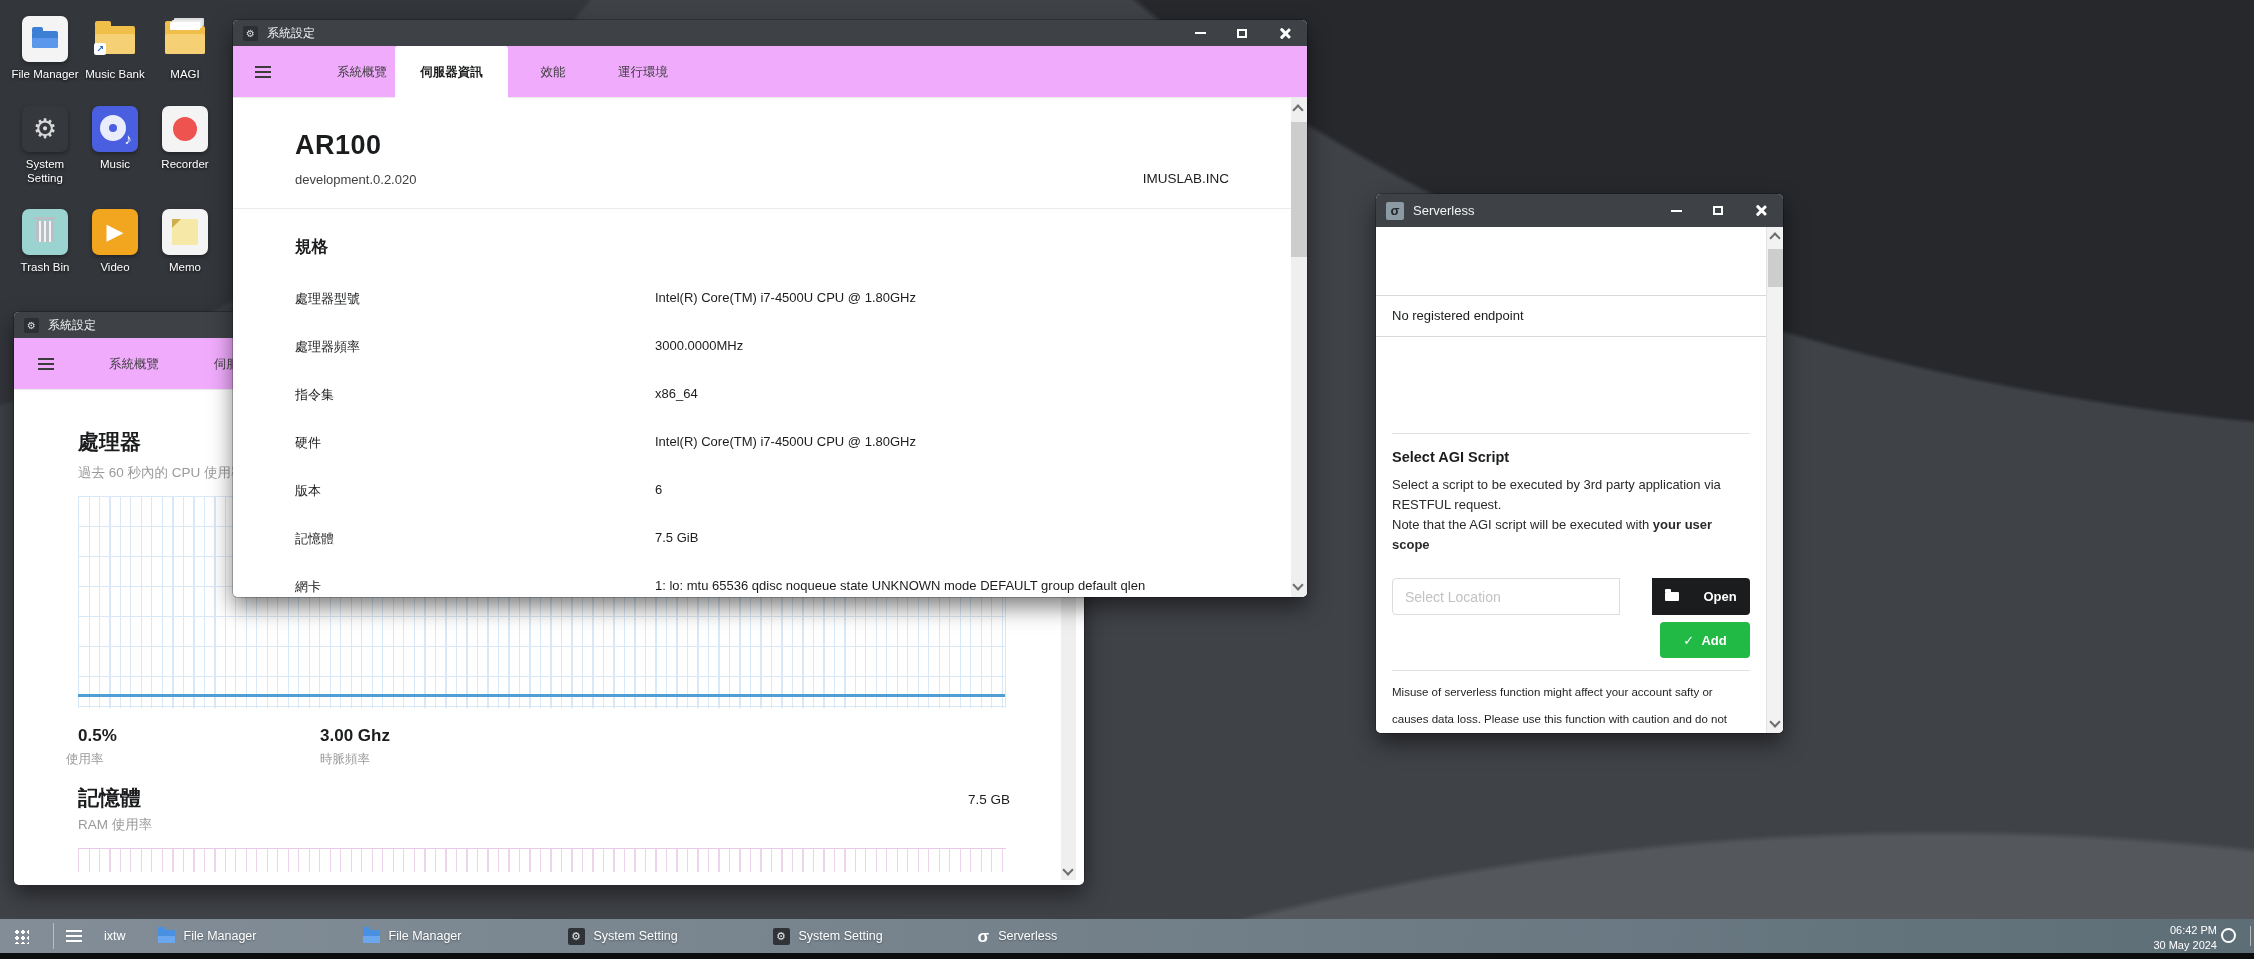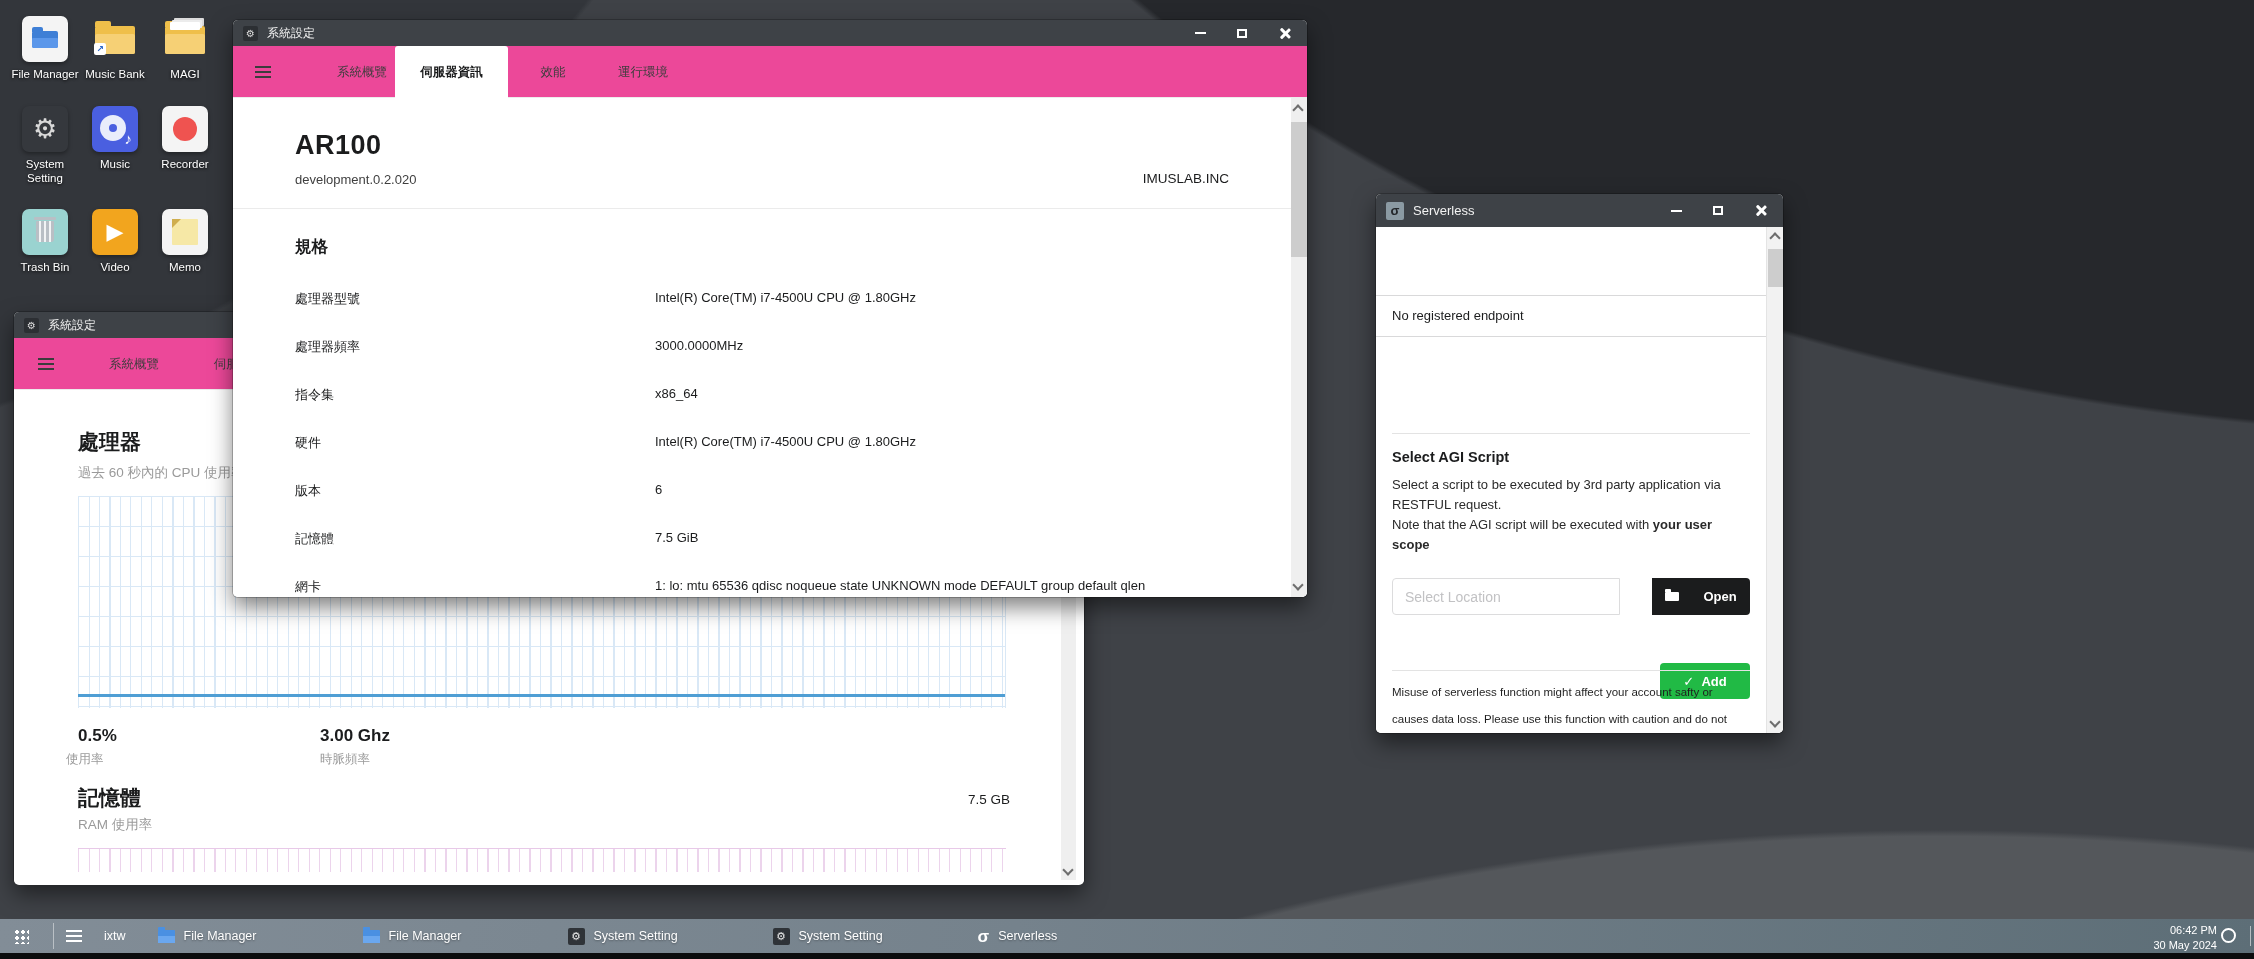--- a/index.html
+++ b/index.html
@@ -49,21 +49,21 @@
   .titlebar{position:relative;height:26px;background:#3e4247;border-radius:5px 5px 0 0;display:flex;align-items:center;padding:0 10px;}
   .titlebar .app-ico{width:15px;height:15px;background:#2c2f33;border-radius:2px;color:#dcdcdc;font-size:10px;line-height:15px;text-align:center;flex:0 0 auto;}
   .titlebar .t-title{color:#f2f2f2;font-size:12px;margin-left:9px;flex:1 1 auto;white-space:nowrap;}
   .controls{display:flex;align-items:center;column-gap:28px;padding-right:6px;}
   .ctl{display:flex;align-items:center;justify-content:center;width:14px;height:14px;cursor:pointer;}
   .tb-min{width:11px;height:2px;background:#fff;}
   .tb-max{width:10px;height:9px;border:2px solid #fff;}
   .tb-close{position:relative;width:11px;height:11px;}
   .tb-close::before,.tb-close::after{content:"";position:absolute;left:5px;top:-1px;width:2.5px;height:13px;background:#fff;border-radius:1px;}
   .tb-close::before{transform:rotate(45deg);} .tb-close::after{transform:rotate(-45deg);}
-  .tabbar{position:relative;height:52px;background:#ec4899;border-bottom:1px solid #ececec;}
+  .tabbar{position:relative;height:52px;background:#f0abfc;border-bottom:1px solid #ececec;}
   .ham{position:absolute;top:20px;width:16px;height:12px;border-top:2px solid #3c3c3c;border-bottom:2px solid #3c3c3c;cursor:pointer;}
   .ham::before{content:"";position:absolute;left:0;top:3px;width:16px;height:2px;background:#3c3c3c;}
   .tab{position:absolute;top:0;height:52px;line-height:52px;text-align:center;font-size:12.5px;color:#3d3d3d;cursor:pointer;}
   .tab.active{background:#fff;font-weight:bold;color:#1b1c1d;border-radius:3px 3px 0 0;}
   .content{position:relative;background:#fff;overflow:hidden;border-radius:0 0 5px 5px;}
   .chev{display:block;width:8px;height:8px;border-left:2px solid #6e6e6e;border-bottom:2px solid #6e6e6e;}
   .chev-up{transform:rotate(135deg);} .chev-down{transform:rotate(-45deg);}
   .sbar{position:absolute;background:#efefef;width:16px;}
   .sbar .chev{position:absolute;left:3px;}
   .sbar .thumb{position:absolute;left:0;width:100%;background:#cdcdcd;cursor:pointer;}
@@ -112,21 +112,21 @@
   .sl-th.c3{flex:1;}
   .sl-empty{height:41px;border-bottom:1px solid #d9d9da;font-size:13px;color:#1b1c1d;line-height:40px;padding-left:16px;}
   .sl-div{position:absolute;left:16px;width:358px;border-top:1px solid #e3e3e3;}
   .sl-h{position:absolute;left:16px;top:222px;font-size:14.5px;font-weight:bold;color:#1b1c1d;}
   .sl-para{position:absolute;left:16px;top:248px;width:358px;font-size:13px;line-height:1.55;color:#2a2a2a;}
   .sl-input{position:absolute;left:16px;top:351px;width:228px;height:37px;border:1px solid #dcdcdd;border-radius:4px 0 0 4px;padding:0 12px;font-size:14px;color:#333;font-family:inherit;outline:none;}
   .sl-input::placeholder{color:#c2c2c4;}
   .btn-open{position:absolute;left:276px;top:351px;width:98px;height:37px;background:#1b1c1d;border:none;border-radius:0 4px 4px 0;color:#fff;font-size:13px;font-weight:bold;cursor:pointer;display:flex;align-items:center;justify-content:center;gap:24px;font-family:inherit;}
   .fold-mini{position:relative;width:14px;height:9px;background:#fff;border-radius:1px;}
   .fold-mini::before{content:"";position:absolute;left:0;top:-3px;width:6px;height:3px;background:#fff;border-radius:1px 1px 0 0;}
-  .btn-add{position:absolute;left:284px;top:395px;width:90px;height:36px;background:#21ba45;border:none;border-radius:4px;color:#fff;font-size:13px;font-weight:bold;cursor:pointer;font-family:inherit;margin-top:41px;}
+  .btn-add{position:absolute;left:284px;top:395px;width:90px;height:36px;background:#21ba45;border:none;border-radius:4px;color:#fff;font-size:13px;font-weight:bold;cursor:pointer;font-family:inherit;}
   .sl-warning{position:absolute;left:16px;top:452px;width:358px;font-size:11.5px;line-height:27px;color:#1f1f1f;}
   #sl-scroll{position:absolute;right:0;top:0;bottom:0;width:17px;background:#f2f2f2;border-left:1px solid #e4e4e4;}
   #sl-scroll .chev{position:absolute;left:4px;}
   #sl-scroll .thumb{position:absolute;left:1px;top:22px;width:15px;height:38px;background:#cdcdcd;}
   
   #taskbar{position:absolute;left:0;top:919px;width:2254px;height:34px;z-index:20;
     background:linear-gradient(95deg,#828d97 0%,#75828c 45%,#5d6e77 100%);display:flex;align-items:center;}
   #edge-strip{position:absolute;left:0;top:953px;width:2254px;height:6px;background:#0b0c0d;z-index:21;}
   .tb-grid{width:15px;height:15px;margin-left:14px;cursor:pointer;
     background-image:radial-gradient(circle,#fff 1.6px,transparent 1.8px);background-size:6px 6px;background-position:0 0;}

